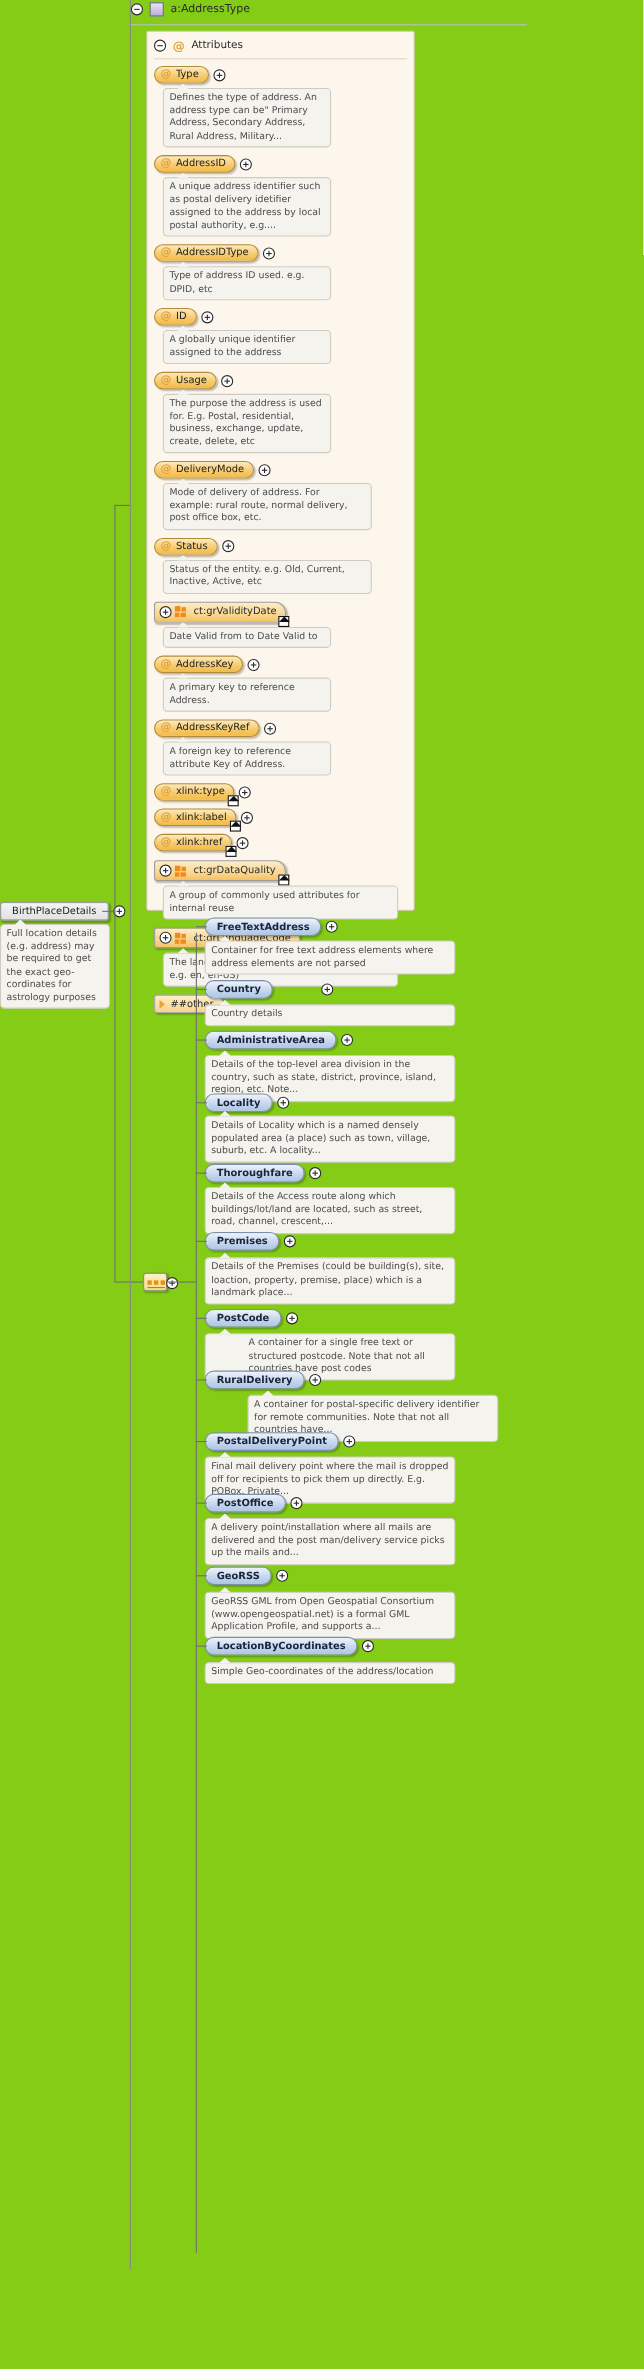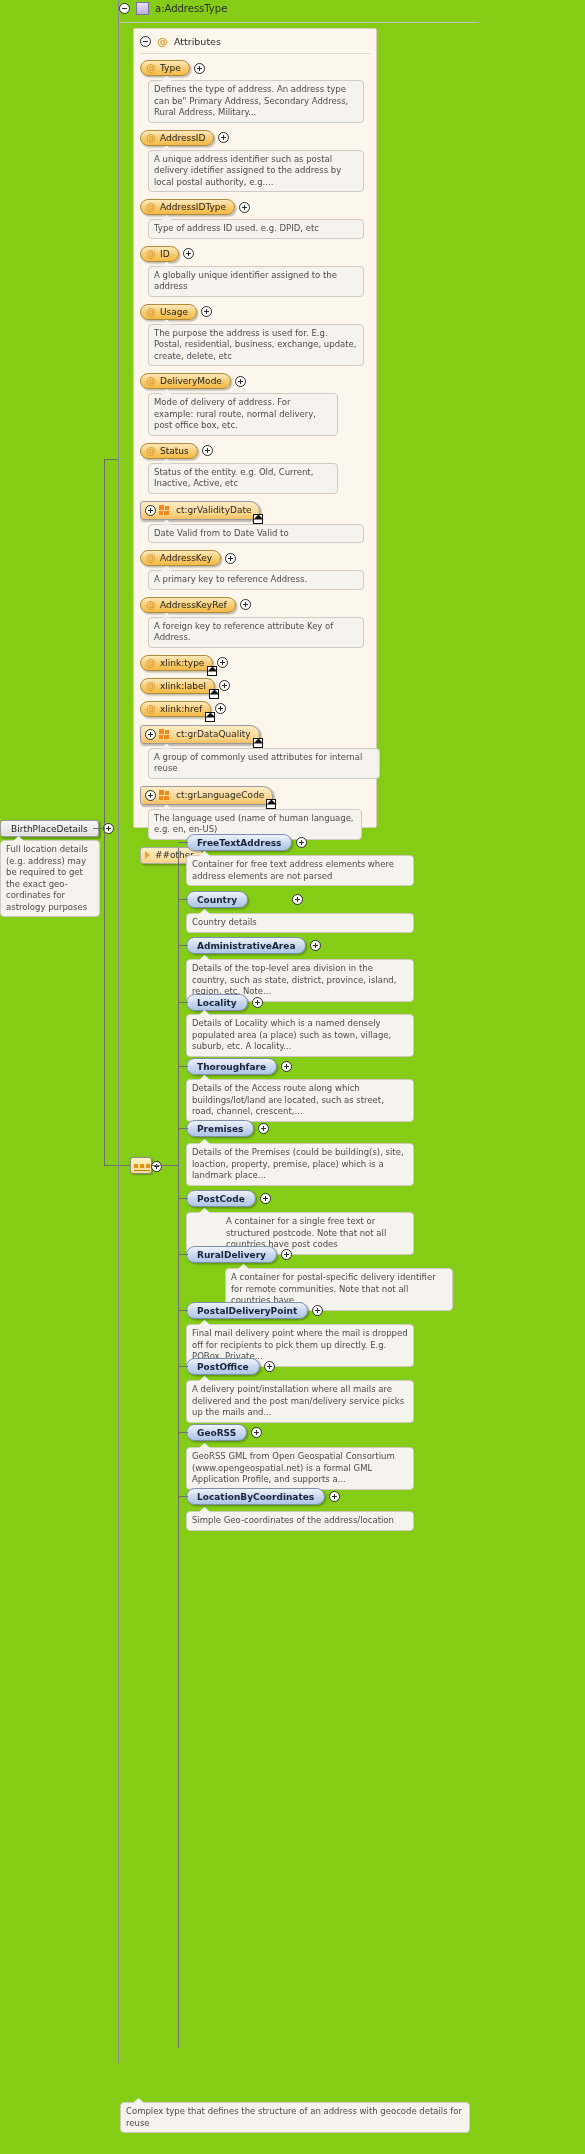--- a/index.html
+++ b/index.html
@@ -200,21 +200,21 @@
     color: #e0a23c; font-weight: bold; font-size: 11px;
   }
   .attr-inner {
     position: absolute;
     left: 6px; top: 24px;
     right: 6px;
     border-top: 1px solid #e3d8c4;
     padding-top: 6px;
   }
   .attr-row { margin-bottom: 4px; display: flex; align-items: center; }
-  .attr-doc { margin: 0 0 7px 8px; width: 216px; }
+  .attr-doc { margin: 0 0 7px 8px; width: 153px; }
   .attr-doc.w2 { width: 190px; }
 
   
   #elem-box {
     position: absolute;
     left: 118px; top: 835px;
     width: 360px; height: 1228px;
     border-left: 1px solid #8a8a8a;
   }
   .elem-row { position: absolute; display: flex; align-items: center; }
@@ -411,21 +411,21 @@
             <span class="grp-ico">
                 <i class="a"></i>
                 <i class="b"></i>
                 <i class="c"></i>
                 <i class="d"></i>
               </span>
             <span>ct:grDataQuality</span>
             <span class="extref"></span>
           </span>
         </div>
-        <div class="doc attr-doc" style="width:232px">A group of commonly used attributes for internal reuse</div>
+        <div class="doc attr-doc" style="width:214px">A group of commonly used attributes for internal reuse</div>
 
         <div class="attr-row">
           <span class="node grp">
             <span class="circ"></span>
             <span class="grp-ico">
                 <i class="a"></i>
                 <i class="b"></i>
                 <i class="c"></i>
                 <i class="d"></i>
               </span>
@@ -564,15 +564,14 @@
       <div class="elem-row" style="left: 186px; top: 1488px;">
         <span class="node elem">
           <span>LocationByCoordinates</span>
         </span>
         <span class="circ circ-pad"></span>
       </div>
       <div class="ln h" style="left: 178px; top: 1496px; width: 10px;"></div>
       <div class="doc elem-doc" style="left: 186px; top: 1511px;">Simple Geo-coordinates of the address/location</div>
     </div>
 
-  <div class="doc" id="caption" style="width:350px">Complex type that defines the structure of an address with geocode details for reuse</div>
 
 </div>
 
 </body></html>

